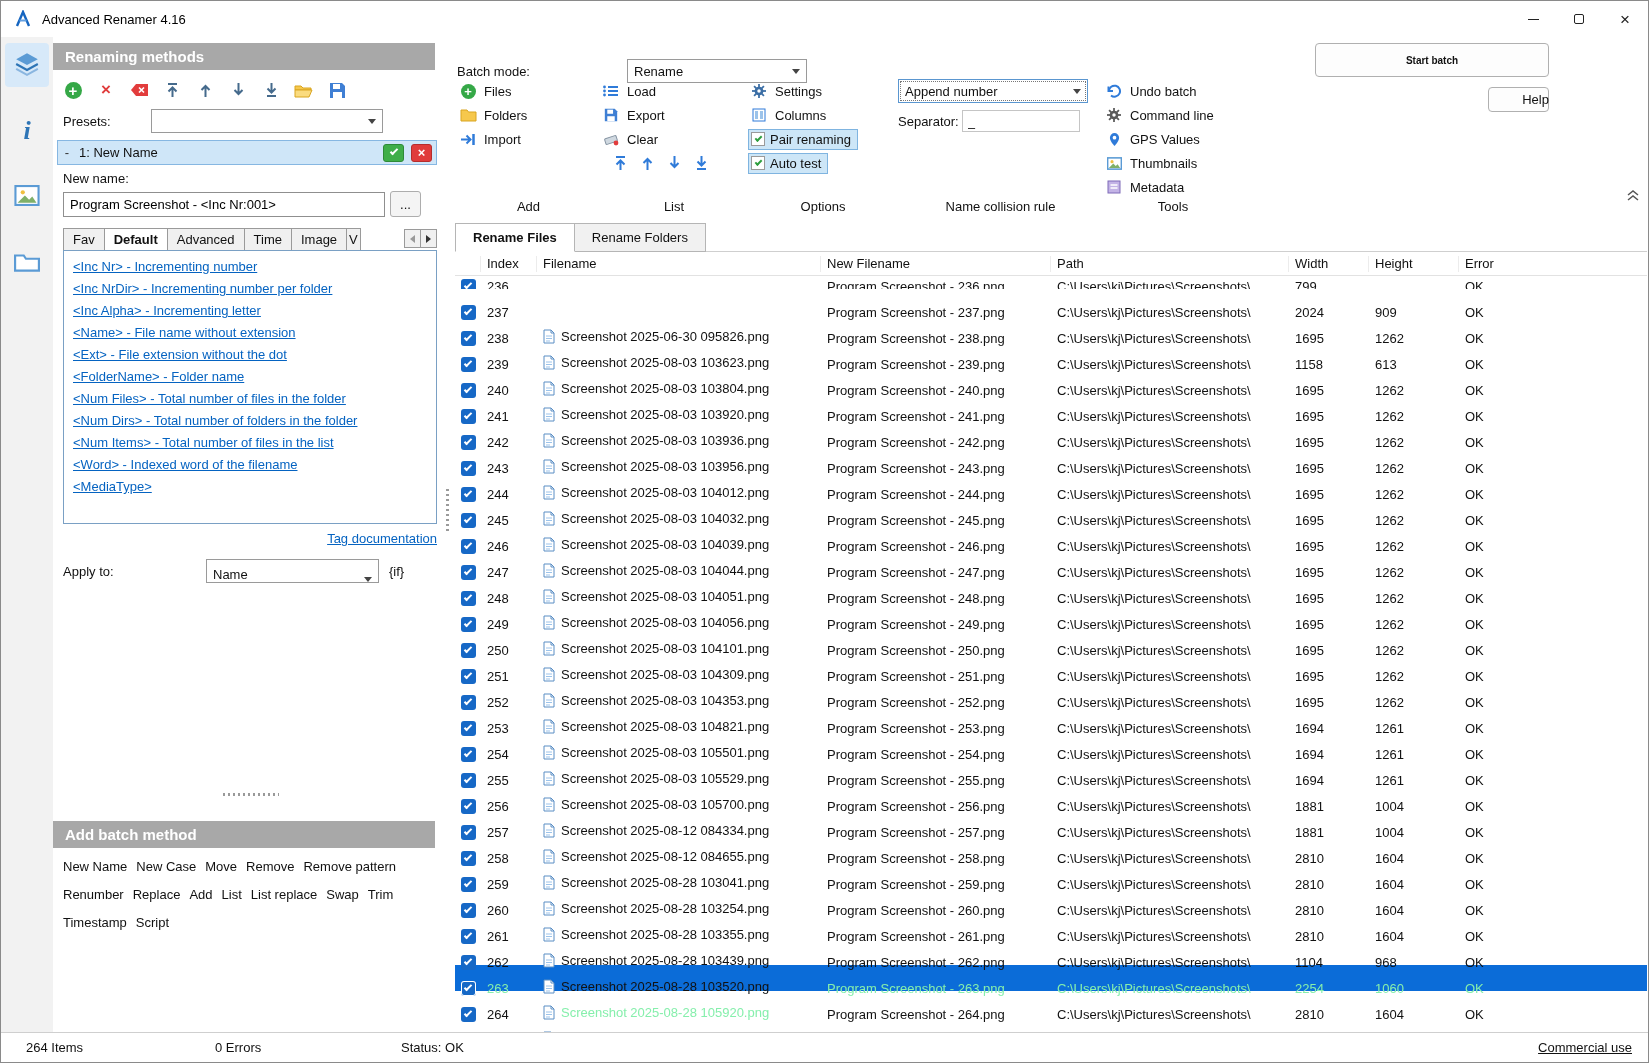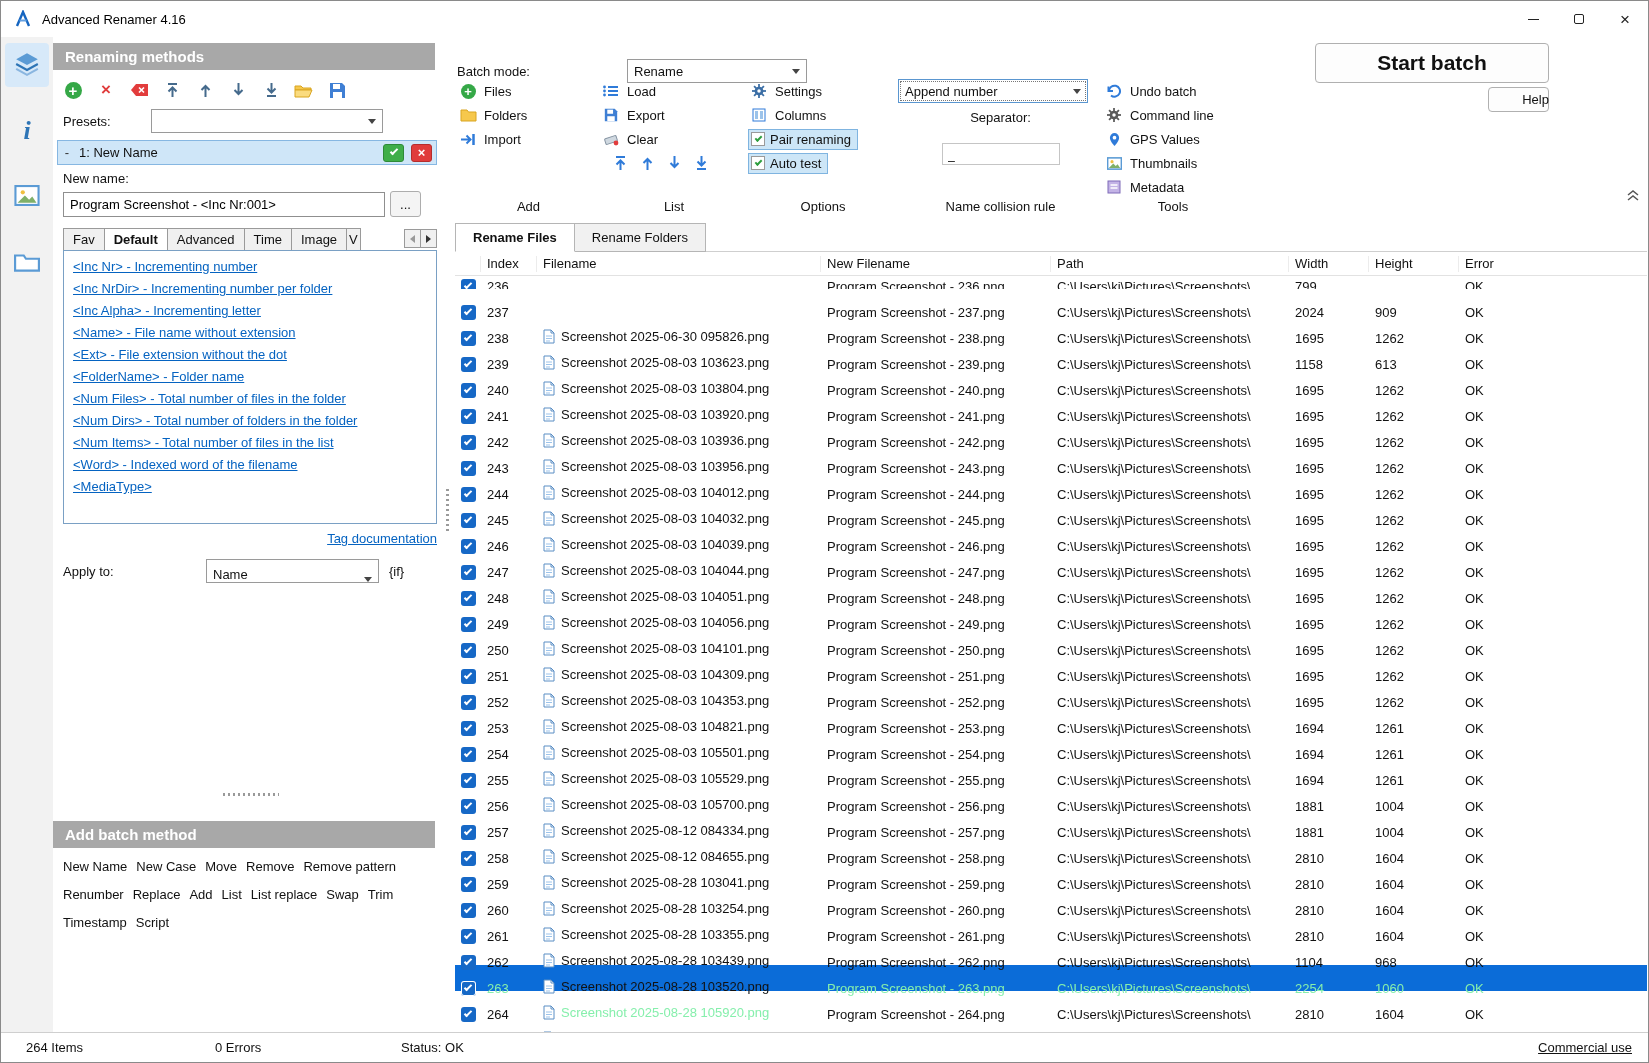--- a/index.html
+++ b/index.html
@@ -92,36 +92,36 @@
   
   .v-splitter{width:9px;flex:none;position:relative;background:#fff;}
   .v-grip{position:absolute;top:452px;left:3px;width:3px;height:44px;
     background:repeating-linear-gradient(#9a9a9a 0 2px,transparent 2px 5px);}
 
   
   .right-panel{flex:1;position:relative;background:#fff;}
   .batch-row{position:absolute;top:22px;left:5px;display:flex;align-items:center;}
   .batch-row .lbl{width:170px;}
   .batch-combo{width:180px;}
-  .start-batch{position:absolute;top:6px;right:99px;width:234px;height:40px;border:1px solid #b0b0b0;background:#fdfdfd;
-    border-radius:4px;display:flex;align-items:center;justify-content:center;font-weight:bold;font-size:21px;}
+  .start-batch{position:absolute;top:6px;right:99px;width:234px;height:34px;border:1px solid #b0b0b0;background:#fdfdfd;
+    border-radius:4px;display:flex;align-items:center;justify-content:center;font-weight:bold;font-size:10px;}
   .help-btn{position:absolute;top:50px;right:99px;width:61px;height:25px;border:1px solid #b0b0b0;background:#fdfdfd;
     border-radius:4px;display:flex;align-items:center;justify-content:center;padding-left:34px;}
 
   .groups-row{position:absolute;top:42px;left:5px;display:flex;align-items:flex-start;}
   .group{display:flex;flex-direction:column;}
   .g-add{width:143px;} .g-list{width:148px;} .g-options{width:150px;} .g-collision{width:205px;} .g-tools{width:140px;}
   .gitem{display:flex;align-items:center;gap:7px;height:24px;padding-left:2px;white-space:nowrap;}
   .gitem .gic{width:18px;display:flex;justify-content:center;flex:none;}
   .checked-opt{background:#cde6f7;border:1px solid #7fb4e0;height:21px;margin:1.5px 0;padding:0 6px 0 2px;width:max-content;gap:5px;}
   .chkbox{width:14px;height:14px;background:#fff;border:1px solid #9a9a9a;display:flex;align-items:center;justify-content:center;flex:none;}
   .tick-green{width:7px;height:4px;border-left:2px solid #2e9e3e;border-bottom:2px solid #2e9e3e;transform:rotate(-45deg);margin-top:-2px;}
   .list-arrows{display:flex;gap:14px;padding-left:14px;margin-top:4px;}
   .collision-combo{width:190px;margin-bottom:7px;border:1px solid #5a96d0;outline:1px dotted #777;outline-offset:-3px;}
-  .sep-row{display:flex;align-items:center;gap:18px;flex-direction:column;}
+  .sep-row{display:flex;align-items:center;gap:3px;}
   .sep-input{width:118px;height:22px;border:1px solid #c5c5c5;padding:0 5px;font-family:"Liberation Sans",sans-serif;font-size:13px;}
   .group-labels{position:absolute;top:162px;left:5px;display:flex;}
   .group-labels span{display:block;text-align:center;}
   .collapse-chevrons{position:absolute;top:152px;right:8px;}
 
   
   .file-tabs{position:absolute;top:186px;left:3px;display:flex;z-index:2;}
   .ftab{height:29px;padding:0 17px;border:1px solid #b5b5b5;background:#f1f1f1;display:flex;align-items:center;margin-right:-1px;}
   .ftab.active{background:#fff;font-weight:bold;border-bottom-color:#fff;z-index:3;}
 

